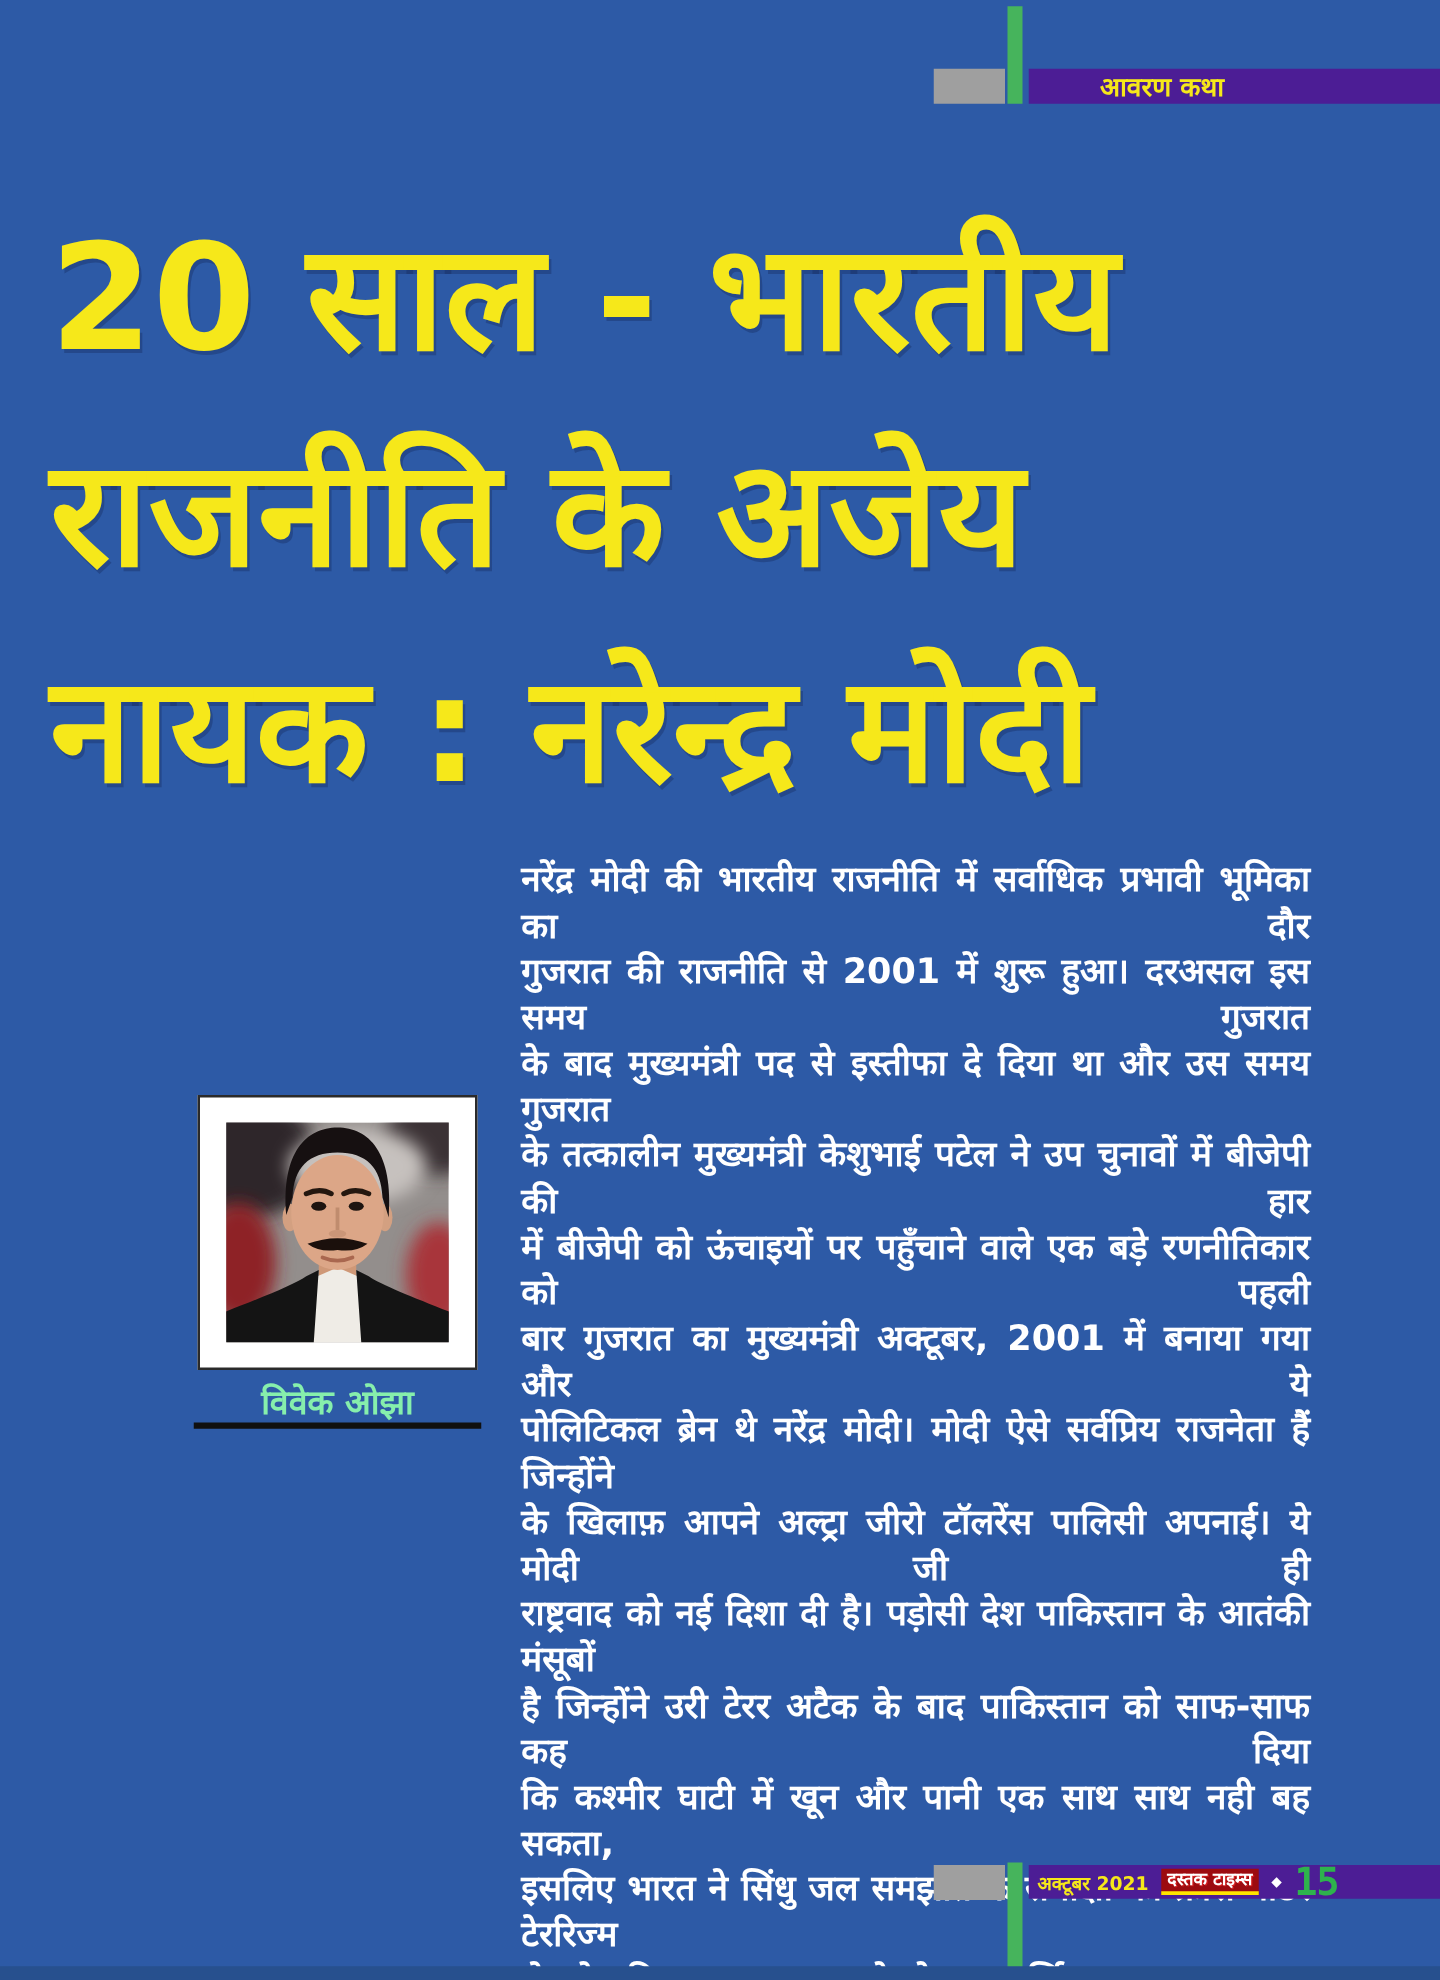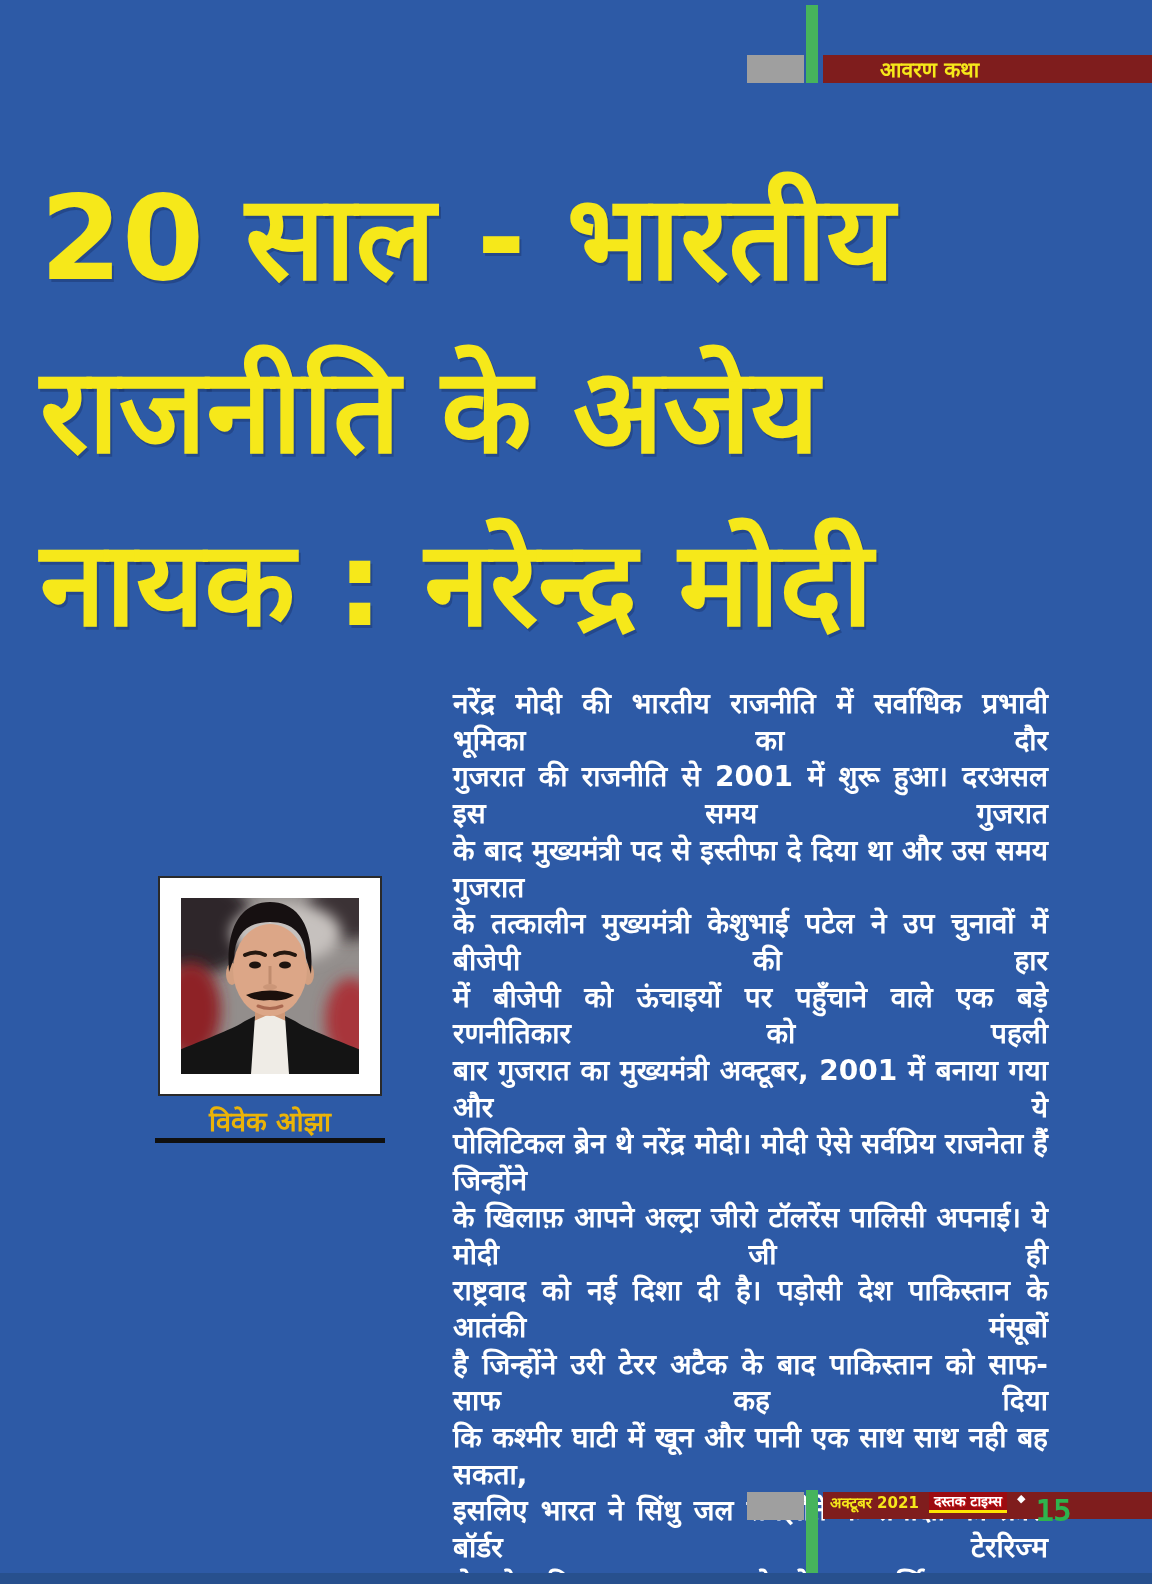--- a/index.html
+++ b/index.html
@@ -9,50 +9,50 @@
     background:#2d5aa6;
     overflow:hidden;
     font-family:"DejaVu Sans","Liberation Sans",sans-serif;
   }
   
   .deco-gray{position:absolute;background:#9f9f9f;width:57px;height:28px;}
   .deco-gray.top{left:747px;top:55px;}
   .deco-green{position:absolute;background:#46b45c;width:12px;}
   .deco-green.top{left:806px;top:5px;height:78px;}
   .strip{
-    position:absolute;background:#7f1d1d;color:#f6e81a;
-    display:flex;align-items:flex-start;
+    position:absolute;background:#4c1d95;color:#f6e81a;
+    display:flex;align-items:center;
   }
   .strip.top{left:823px;top:55px;width:329px;height:28px;
     font-size:21px;font-weight:bold;padding-left:57px;box-sizing:border-box;}
   
   .headline{
     position:absolute;left:40px;top:152px;width:1060px;
     text-align:left;color:#f6e81a;font-weight:bold;
     font-size:118px;line-height:173px;letter-spacing:0px;
     text-shadow:2px 3px 0 rgba(20,40,90,.35);
     white-space:nowrap;
   }
   
   .bodycol{
     position:absolute;left:417px;top:686px;width:631px;
     color:#ffffff;font-weight:bold;
     font-size:28px;line-height:36.7px;
   }
-  .bline{text-align:justify;text-align-last:justify;margin-left:36px;}
+  .bline{text-align:justify;text-align-last:justify;}
   
   .photo-frame{
     position:absolute;left:158px;top:876px;width:224px;height:220px;
     background:#ffffff;border:2px solid #2a2a2a;box-sizing:border-box;
     display:flex;align-items:center;justify-content:center;
   }
   .photo-frame svg{display:block;}
   .photo-caption{
     position:absolute;left:153px;top:1102px;width:234px;
-    text-align:center;color:#eab308;font-weight:bold;font-size:27px;
+    text-align:center;color:#86efac;font-weight:bold;font-size:27px;
   }
   .photo-rule{
     position:absolute;left:155px;top:1138px;width:230px;height:5px;
     background:#101010;
   }
   
   .deco-gray.bot{left:747px;top:1492px;}
   .deco-green.bot{left:806px;top:1490px;height:88px;}
   .strip.bot{left:823px;top:1492px;width:329px;height:27px;
     padding-left:7px;box-sizing:border-box;gap:10px;}

